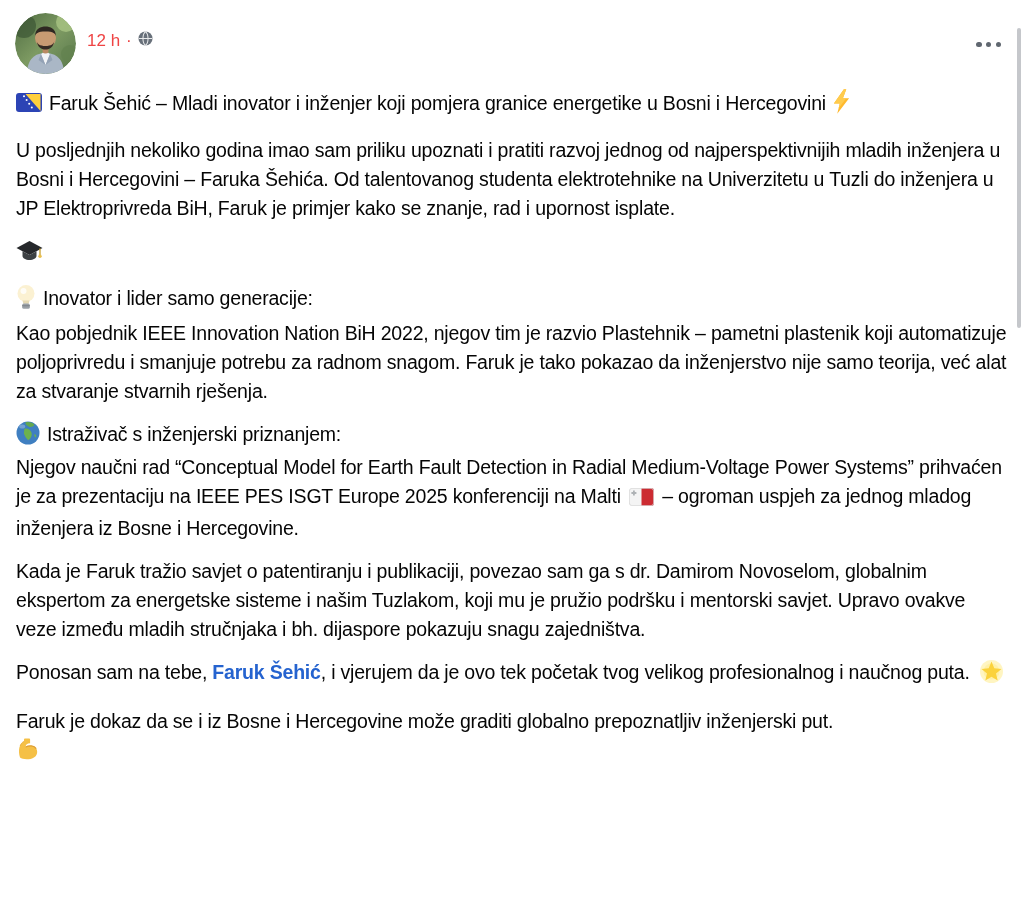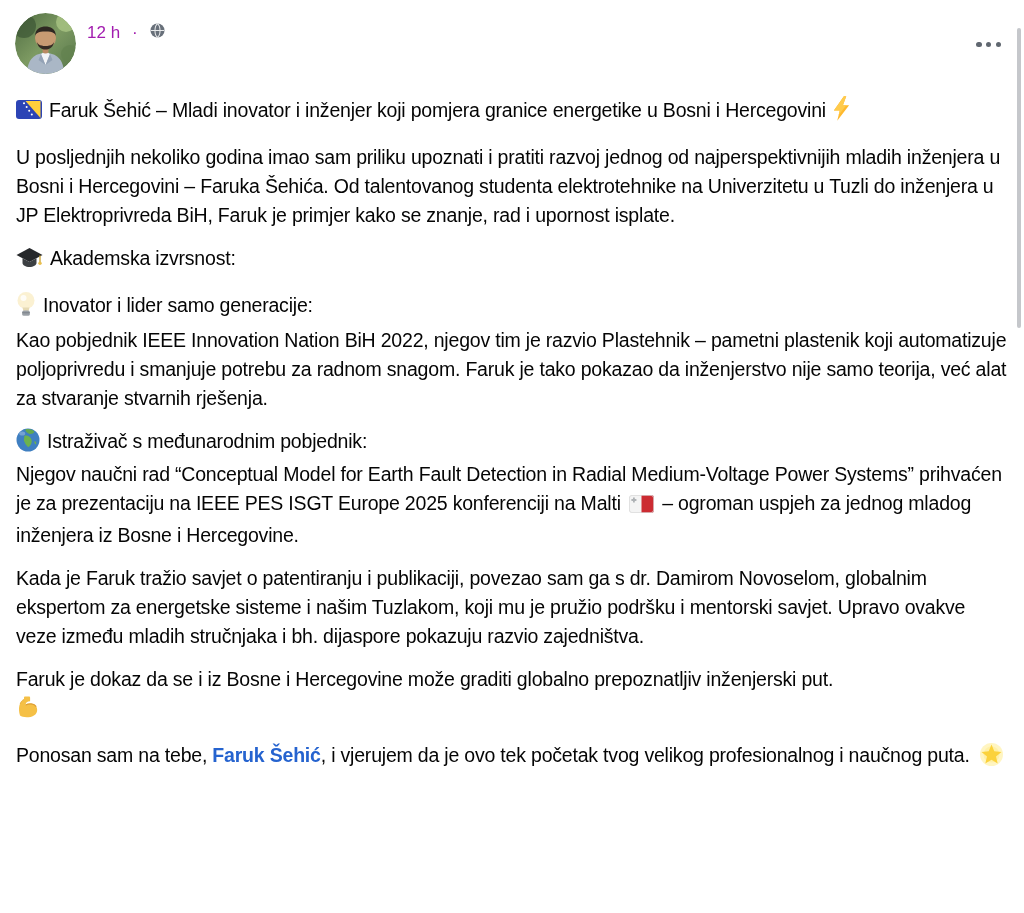--- a/index.html
+++ b/index.html
@@ -8,26 +8,26 @@
     background:#ffffff;
     font-family:"Liberation Sans","DejaVu Sans",sans-serif;
     color:#050505;
     overflow:hidden;
     position:relative;
   }
   .hdr { display:flex; align-items:flex-start; padding:13px 16px 0 15px; }
   .avatar { width:61px; height:61px; border-radius:50%; overflow:hidden; flex:0 0 61px; cursor:pointer; }
   .hdr-info { margin-left:11px; padding-top:6px; }
   .name { font-size:20px; font-weight:700; letter-spacing:-0.1px; color:#050505; cursor:pointer; line-height:1.15; }
-  .meta { margin-top:4px; font-size:17px; color:#a21caf; display:flex; align-items:center; gap:12px; cursor:pointer; }
+  .meta { margin-top:12px; font-size:17px; color:#ef4444; display:flex; align-items:center; gap:6px; cursor:pointer; }
   .menu { position:absolute; top:37px; right:18px; display:flex; gap:4.5px; cursor:pointer; padding:5px; }
   .menu i { width:5.2px; height:5.2px; border-radius:50%; background:#606770; display:block; }
   .scrollbar { position:absolute; top:28px; right:3px; width:4px; height:300px; border-radius:2px; background:#c5c7cb; }
   .content { padding:14px 16px 0; font-size:19.5px; line-height:29px; letter-spacing:-0.2px; color:#050505; }
-  .blk { margin:8px 0 14px; }
+  .blk { margin:1px 0 14px; }
   .icon { display:inline-block; vertical-align:-4px; }
   .icon.lead  { margin-right:7px; }
   .icon.trail { margin-left:6px; }
   .icon.mid   { margin:0 3px; vertical-align:-3px; }
   .mention { color:#2563cf; font-weight:700; text-decoration:none; cursor:pointer; }
 </style>
 </head>
 <body>
 
 <div class="hdr">
@@ -105,21 +105,21 @@
 
   <div class="blk">
     <div>
       <span class="icon lead">
         <svg width="27" height="22" viewBox="0 0 27 22">
           <path d="M13.5 1 L26.5 8 L13.5 15 L0.5 8 Z" fill="#26282b"></path>
           <path d="M6.5 11.2 V16 C6.5 18.2 9.6 20 13.5 20 C17.4 20 20.5 18.2 20.5 16 V11.2 L13.5 15 Z" fill="#3c4043"></path>
           <path d="M24 8.6 V15" stroke="#caa53f" stroke-width="1.4"></path>
           <circle cx="24" cy="16.3" r="1.7" fill="#e9bf4e"></circle>
         </svg>
-      </span><span>Akademska izvrsnost:</span>
+      </span>
     </div>
   </div>
 
   <div class="blk">
     <div>
       <span class="icon lead" style="vertical-align:-6px">
         <svg width="20" height="27" viewBox="0 0 20 27">
           <circle cx="10" cy="9.5" r="8.5" fill="#FBF1D2"></circle>
           <circle cx="7.5" cy="7" r="3" fill="#ffffff" opacity="0.8"></circle>
           <path d="M6.5 16.5 H13.5 L12.7 19.8 H7.3 Z" fill="#e6dab4"></path>
@@ -134,48 +134,48 @@
   <div class="blk">
     <div>
       <span class="icon lead">
         <svg width="24" height="24" viewBox="0 0 24 24">
           <circle cx="12" cy="12" r="11.5" fill="#3f7fc1"></circle>
           <path d="M9.5 1.5 C12.5 0.5 16.5 1.5 18.5 3.8 C17.2 6 14.2 6.6 12.6 5.5 C11 4.4 9 3.6 9.5 1.5 Z" fill="#63a850"></path>
           <path d="M8.5 7.5 C11.8 7 15 8.8 15.6 12 C16.2 14.8 14.6 18.2 12 19.3 C11.4 17.6 9.8 17 9.2 15.4 C8.6 13.8 7.4 13 8 11 C8.2 9.8 8.1 8.6 8.5 7.5 Z" fill="#6cb24e"></path>
           <path d="M18.5 13 C20 13.5 20.6 15 20 16.4 C18.8 16.2 17.9 14.8 18.5 13 Z" fill="#6cb24e"></path>
           <ellipse cx="6.2" cy="5.6" rx="3" ry="2" fill="#ffffff" opacity="0.28"></ellipse>
         </svg>
-      </span><span>Istraživač s međunarodnim pobjednik:</span>
+      </span><span>Istraživač s inženjerski priznanjem:</span>
     </div>
     <div><span>Njegov naučni rad “Conceptual Model for Earth Fault Detection in Radial Medium-Voltage Power Systems” prihvaćen je za prezentaciju na IEEE PES ISGT Europe 2025 konferenciji na Malti </span><span class="icon mid">
         <svg width="25" height="18" viewBox="0 0 25 18">
           <rect width="25" height="18" rx="3" fill="#f4f4f4"></rect>
           <path d="M12.5 0 H22 A3 3 0 0 1 25 3 V15 A3 3 0 0 1 22 18 H12.5 Z" fill="#CC2B32"></path>
           <path d="M4 2.5 h1.8 v1.6 h1.6 v1.8 h-1.6 v1.6 h-1.8 v-1.6 h-1.6 v-1.8 h1.6 Z" fill="#aeb2b5"></path>
           <rect x="0.4" y="0.4" width="24.2" height="17.2" rx="2.6" fill="none" stroke="#d9d9d9" stroke-width="0.8"></rect>
         </svg>
       </span><span> – ogroman uspjeh za jednog mladog inženjera iz Bosne i Hercegovine.</span></div>
   </div>
 
   <div class="blk">
-    <div>Kada je Faruk tražio savjet o patentiranju i publikaciji, povezao sam ga s dr. Damirom Novoselom, globalnim ekspertom za energetske sisteme i našim Tuzlakom, koji mu je pružio podršku i mentorski savjet. Upravo ovakve veze između mladih stručnjaka i bh. dijaspore pokazuju razvio zajedništva.</div>
+    <div>Kada je Faruk tražio savjet o patentiranju i publikaciji, povezao sam ga s dr. Damirom Novoselom, globalnim ekspertom za energetske sisteme i našim Tuzlakom, koji mu je pružio podršku i mentorski savjet. Upravo ovakve veze između mladih stručnjaka i bh. dijaspore pokazuju snagu zajedništva.</div>
   </div>
+
+  <p class="blk"><span>Ponosan sam na tebe, </span><a class="mention">Faruk Šehić</a><span>, i vjerujem da je ovo tek početak tvog velikog profesionalnog i naučnog puta. </span><span class="icon trail" style="margin-left:3px;vertical-align:-6px">
+      <svg width="27" height="27" viewBox="0 0 27 27">
+        <circle cx="13.5" cy="13.5" r="11.5" fill="#FFF4BF" opacity="0.95"></circle>
+        <circle cx="13.5" cy="13.5" r="8" fill="#FFEFA3" opacity="0.9"></circle>
+        <path d="M13.5 3.5 L16.3 10.3 L23.5 10.9 L18 15.6 L19.7 22.6 L13.5 18.8 L7.3 22.6 L9 15.6 L3.5 10.9 L10.7 10.3 Z" fill="#FBD23C"></path>
+      </svg>
+    </span>
+  </p>
 
   <p class="blk"><span>Faruk je dokaz da se i iz Bosne i Hercegovine može graditi globalno prepoznatljiv inženjerski put.</span><br>
     <span class="icon">
       <svg width="24" height="24" viewBox="0 0 24 24">
         <path d="M4 20.5 C2 14 3 6.5 8 4.5 L8 2.6 C8 2 8.5 1.5 9.1 1.5 L13 1.5 C13.6 1.5 14.1 2 14.1 2.6 L14.1 6.2 C11.2 6.2 9.6 7.6 9.6 10 C13.2 8 18.2 8.6 20.2 11.6 C22.6 15.6 20.6 20.9 14.6 21.9 C10.2 22.6 6 22.2 4 20.5 Z" fill="#F5C046"></path>
         <path d="M9.6 10 C13.2 8 18.2 8.6 20.2 11.6" stroke="#DD9E33" stroke-width="1.2" fill="none"></path>
         <path d="M8 4.5 C6 5.3 4.8 7 4.2 9" stroke="#E8B148" stroke-width="1" fill="none"></path>
       </svg>
     </span>
   </p>
 
-  <p class="blk"><span>Ponosan sam na tebe, </span><a class="mention">Faruk Šehić</a><span>, i vjerujem da je ovo tek početak tvog velikog profesionalnog i naučnog puta. </span><span class="icon trail" style="margin-left:3px;vertical-align:-6px">
-      <svg width="27" height="27" viewBox="0 0 27 27">
-        <circle cx="13.5" cy="13.5" r="11.5" fill="#FFF4BF" opacity="0.95"></circle>
-        <circle cx="13.5" cy="13.5" r="8" fill="#FFEFA3" opacity="0.9"></circle>
-        <path d="M13.5 3.5 L16.3 10.3 L23.5 10.9 L18 15.6 L19.7 22.6 L13.5 18.8 L7.3 22.6 L9 15.6 L3.5 10.9 L10.7 10.3 Z" fill="#FBD23C"></path>
-      </svg>
-    </span>
-  </p>
-
 </div>
 
 </body></html>

